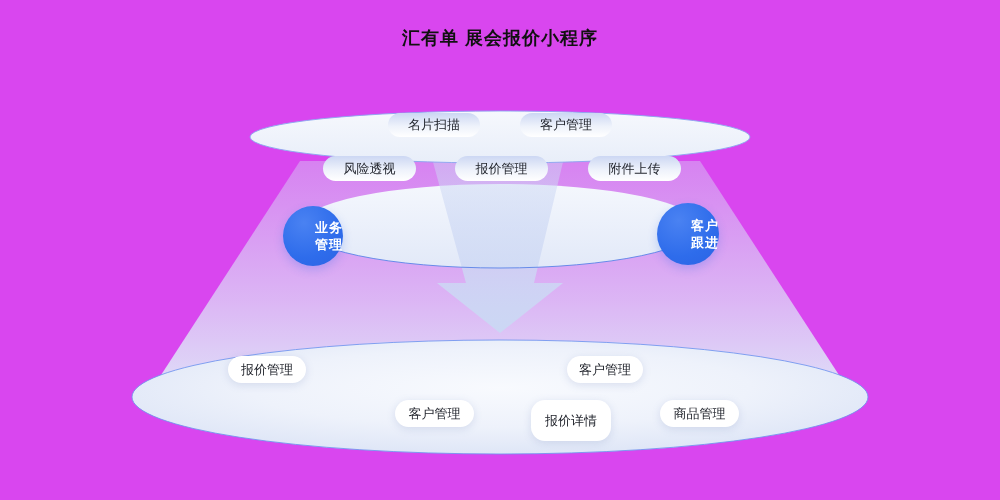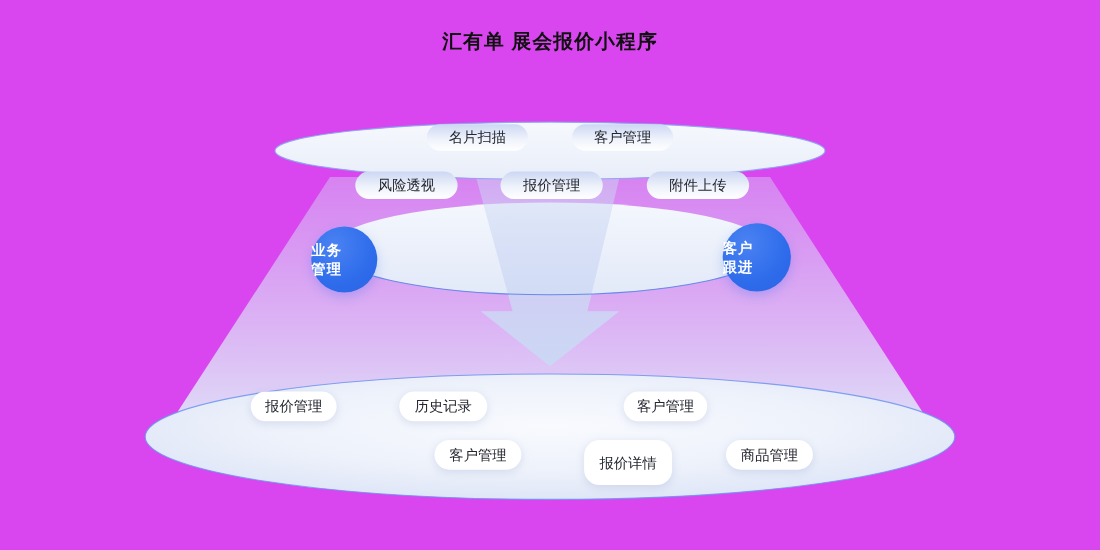--- a/index.html
+++ b/index.html
@@ -21,21 +21,21 @@
     background:linear-gradient(180deg,#ccd7f3 0%,#eef2fb 55%,#ffffff 100%);
     margin-top:20px;
   }
   .pill-w{
     border-radius:14px;background:#ffffff;
     box-shadow:0 2px 8px rgba(103,125,182,0.20);
   }
   .node{
     position:absolute;border-radius:50%;
     background:radial-gradient(circle at 35% 28%,#4a82f2 0%,#2e6ceb 60%,#2a63e4 100%);
-    display:flex;flex-direction:column;align-items:flex-start;justify-content:center;
+    display:flex;flex-direction:column;align-items:flex-end;justify-content:center;
     color:#ffffff;font-size:13px;font-weight:700;line-height:17px;letter-spacing:1px;
     box-shadow:0 4px 10px rgba(46,108,235,0.25);
   }
 </style>
 </head>
 <body>
 
 <div class="stage">
 
   <svg class="bg-svg" width="1000" height="500" viewBox="0 0 1000 500">
@@ -90,20 +90,19 @@
   <div class="node" style="left:283px;top:206px;width:60px;height:60px;">
     <span>业务</span>
     <span>管理</span>
   </div>
   <div class="node" style="left:657px;top:203px;width:62px;height:62px;">
     <span>客户</span>
     <span>跟进</span>
   </div>
 
   <div class="pill pill-w" style="left:228px;top:356px;width:78px;height:27px;">报价管理</div>
-  <div class="pill pill-w" style="left:363px;top:356px;width:80px;height:27px;">历史记录</div>
   <div class="pill pill-w" style="left:567px;top:356px;width:76px;height:27px;">客户管理</div>
 
   <div class="pill pill-w" style="left:395px;top:400px;width:79px;height:27px;">客户管理</div>
   <div class="pill pill-w" style="left:531px;top:400px;width:80px;height:41px;">报价详情</div>
   <div class="pill pill-w" style="left:660px;top:400px;width:79px;height:27px;">商品管理</div>
 
 </div>
 
 </body></html>

